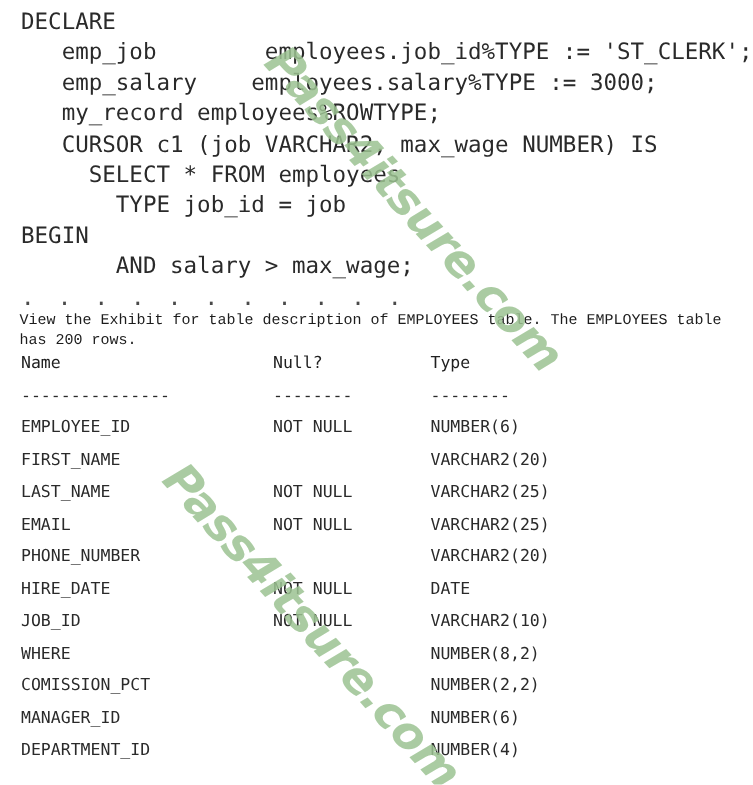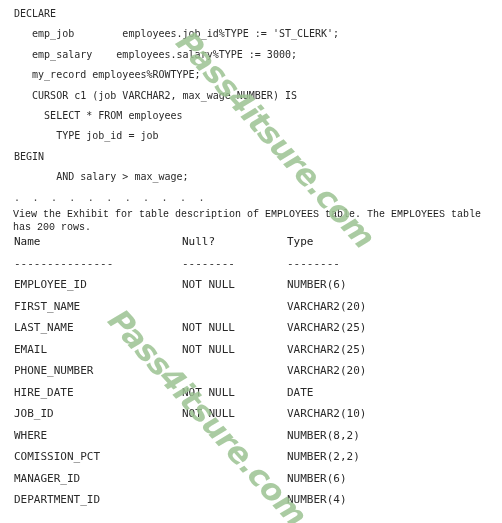--- a/index.html
+++ b/index.html
@@ -51,21 +51,21 @@
   
   .code-block {
     position: absolute;
     left: 14px;
     top: 4px;
     width: 480px;
     z-index: 2;
   }
   .code-line {
     font-family: "DejaVu Sans Mono", monospace;
-    font-size: 10px;
+    font-size: 15px;
     line-height: 20.4px;
     color: #2a2a2a;
     white-space: pre;
     height: 20.4px;
   }
   .code-line.dots {
     letter-spacing: 3.2px;
     color: #4a4a4a;
   }
 

